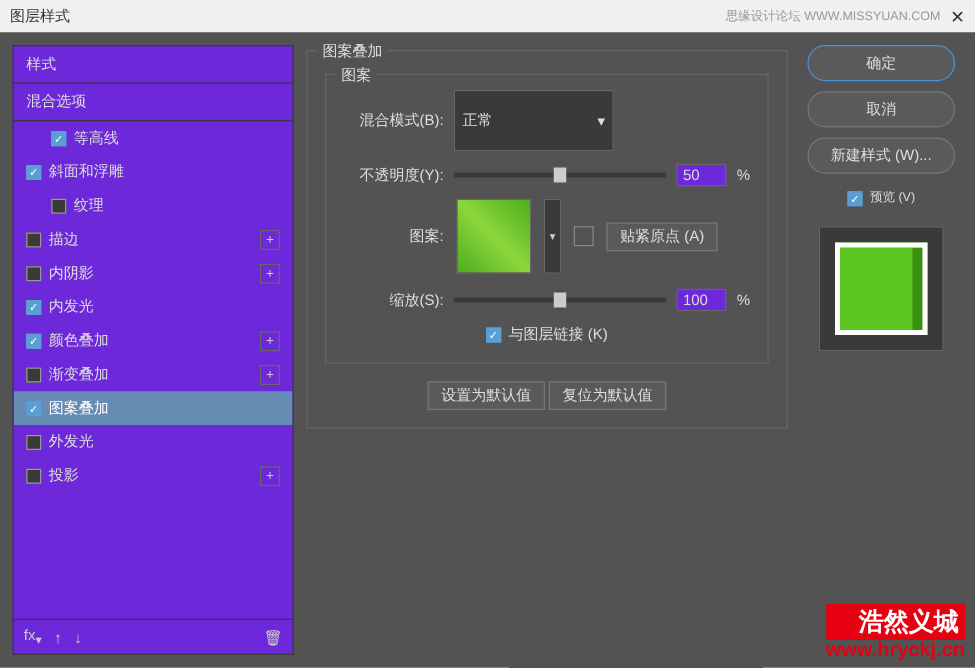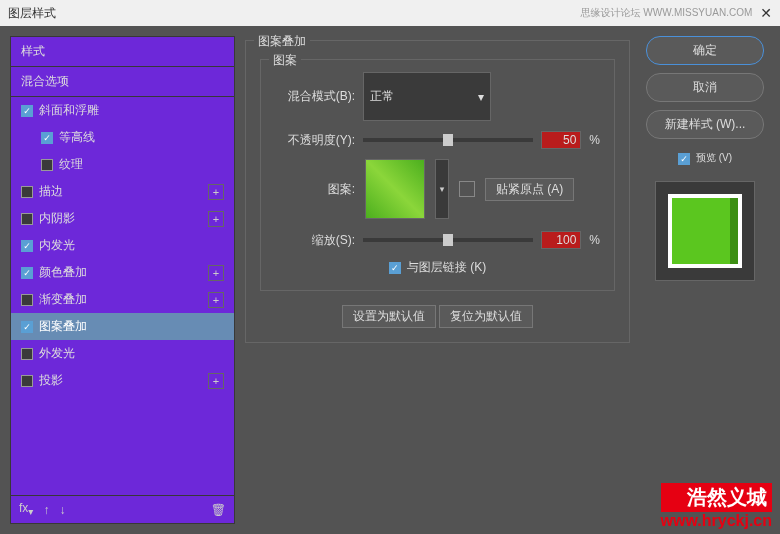--- a/index.html
+++ b/index.html
@@ -27,21 +27,21 @@
 .settings { flex: 1; color: #ddd; font-size: 12px; }
 .fieldset { border: 1px solid #666; padding: 10px 14px 14px; position: relative; margin-top: 4px; }
 .fieldset > .legend { position: absolute; top: -8px; left: 8px; background: #535353; padding: 0 4px; font-size: 12px; }
 .inner-fieldset { border: 1px solid #666; padding: 12px 14px 14px; margin-top: 8px; position: relative; }
 .inner-fieldset > .legend { position: absolute; top: -8px; left: 8px; background: #535353; padding: 0 4px; font-size: 12px; }
 .row { display: flex; align-items: center; gap: 8px; margin-bottom: 10px; }
 .row .lbl { width: 80px; text-align: right; }
 .select { background: #3a3a3a; border: 1px solid #666; color: #ddd; padding: 15px 6px; width: 128px; display: flex; justify-content: space-between; align-items: center; }
 .slider { flex: 1; height: 4px; background: #3a3a3a; position: relative; }
 .slider .thumb { position: absolute; top: -4px; width: 10px; height: 12px; background: #ccc; transform: translateX(-50%); }
-.numbox { width: 40px; background: #b91c1c; border: 1px solid #666; color: #ddd; padding: 1px 4px; text-align: right; }
+.numbox { width: 40px; background: #6d28d9; border: 1px solid #666; color: #ddd; padding: 1px 4px; text-align: left; }
 .pattern-row { display: flex; align-items: center; gap: 10px; margin: 8px 0 12px; }
 .pattern-swatch { width: 60px; height: 60px; border: 1px solid #666; background: linear-gradient(45deg, #4caf1e, #8bd63a, #4caf1e); display: flex; align-items: flex-end; justify-content: flex-end; }
 .dd-arrow { width: 14px; height: 60px; background: #3a3a3a; border: 1px solid #666; display: flex; align-items: center; justify-content: center; color: #ccc; font-size: 9px; }
 .new-icon { width: 16px; height: 16px; border: 1px solid #888; }
 .btn-sm { background: #5a5a5a; border: 1px solid #777; color: #ddd; padding: 2px 10px; font-size: 12px; cursor: pointer; }
 .link-row { display: flex; align-items: center; justify-content: center; gap: 6px; margin-top: 6px; }
 .btn-row { display: flex; gap: 3px; justify-content: center; margin-top: 14px; }
 .rightcol { width: 130px; display: flex; flex-direction: column; gap: 8px; align-items: center; }
 .pill-btn { width: 118px; padding: 5px 0; border-radius: 14px; border: 1px solid #777; background: #5a5a5a; color: #ddd; font-size: 12px; text-align: center; cursor: pointer; }
 .pill-btn.primary { border-color: #4a90d9; }
@@ -63,27 +63,27 @@
       <span class="close-x">✕</span>
     </div>
   </div>
 
   <div class="body">
 
     <div class="sidebar">
       <div class="sidebar-header">样式</div>
       <div class="sidebar-sub">混合选项</div>
       <div class="style-list" id="style-list">
+          <div class="style-item indent">
+            <span class="chk on"></span>
+            <span>等高线</span>
+          </div>
           <div class="style-item">
             <span class="chk on"></span>
             <span>斜面和浮雕</span>
-          </div>
-          <div class="style-item indent">
-            <span class="chk on"></span>
-            <span>等高线</span>
           </div>
           <div class="style-item indent">
             <span class="chk"></span>
             <span>纹理</span>
           </div>
           <div class="style-item">
             <span class="chk"></span>
             <span>描边</span>
             <span class="plus-btn">+</span>
           </div>

